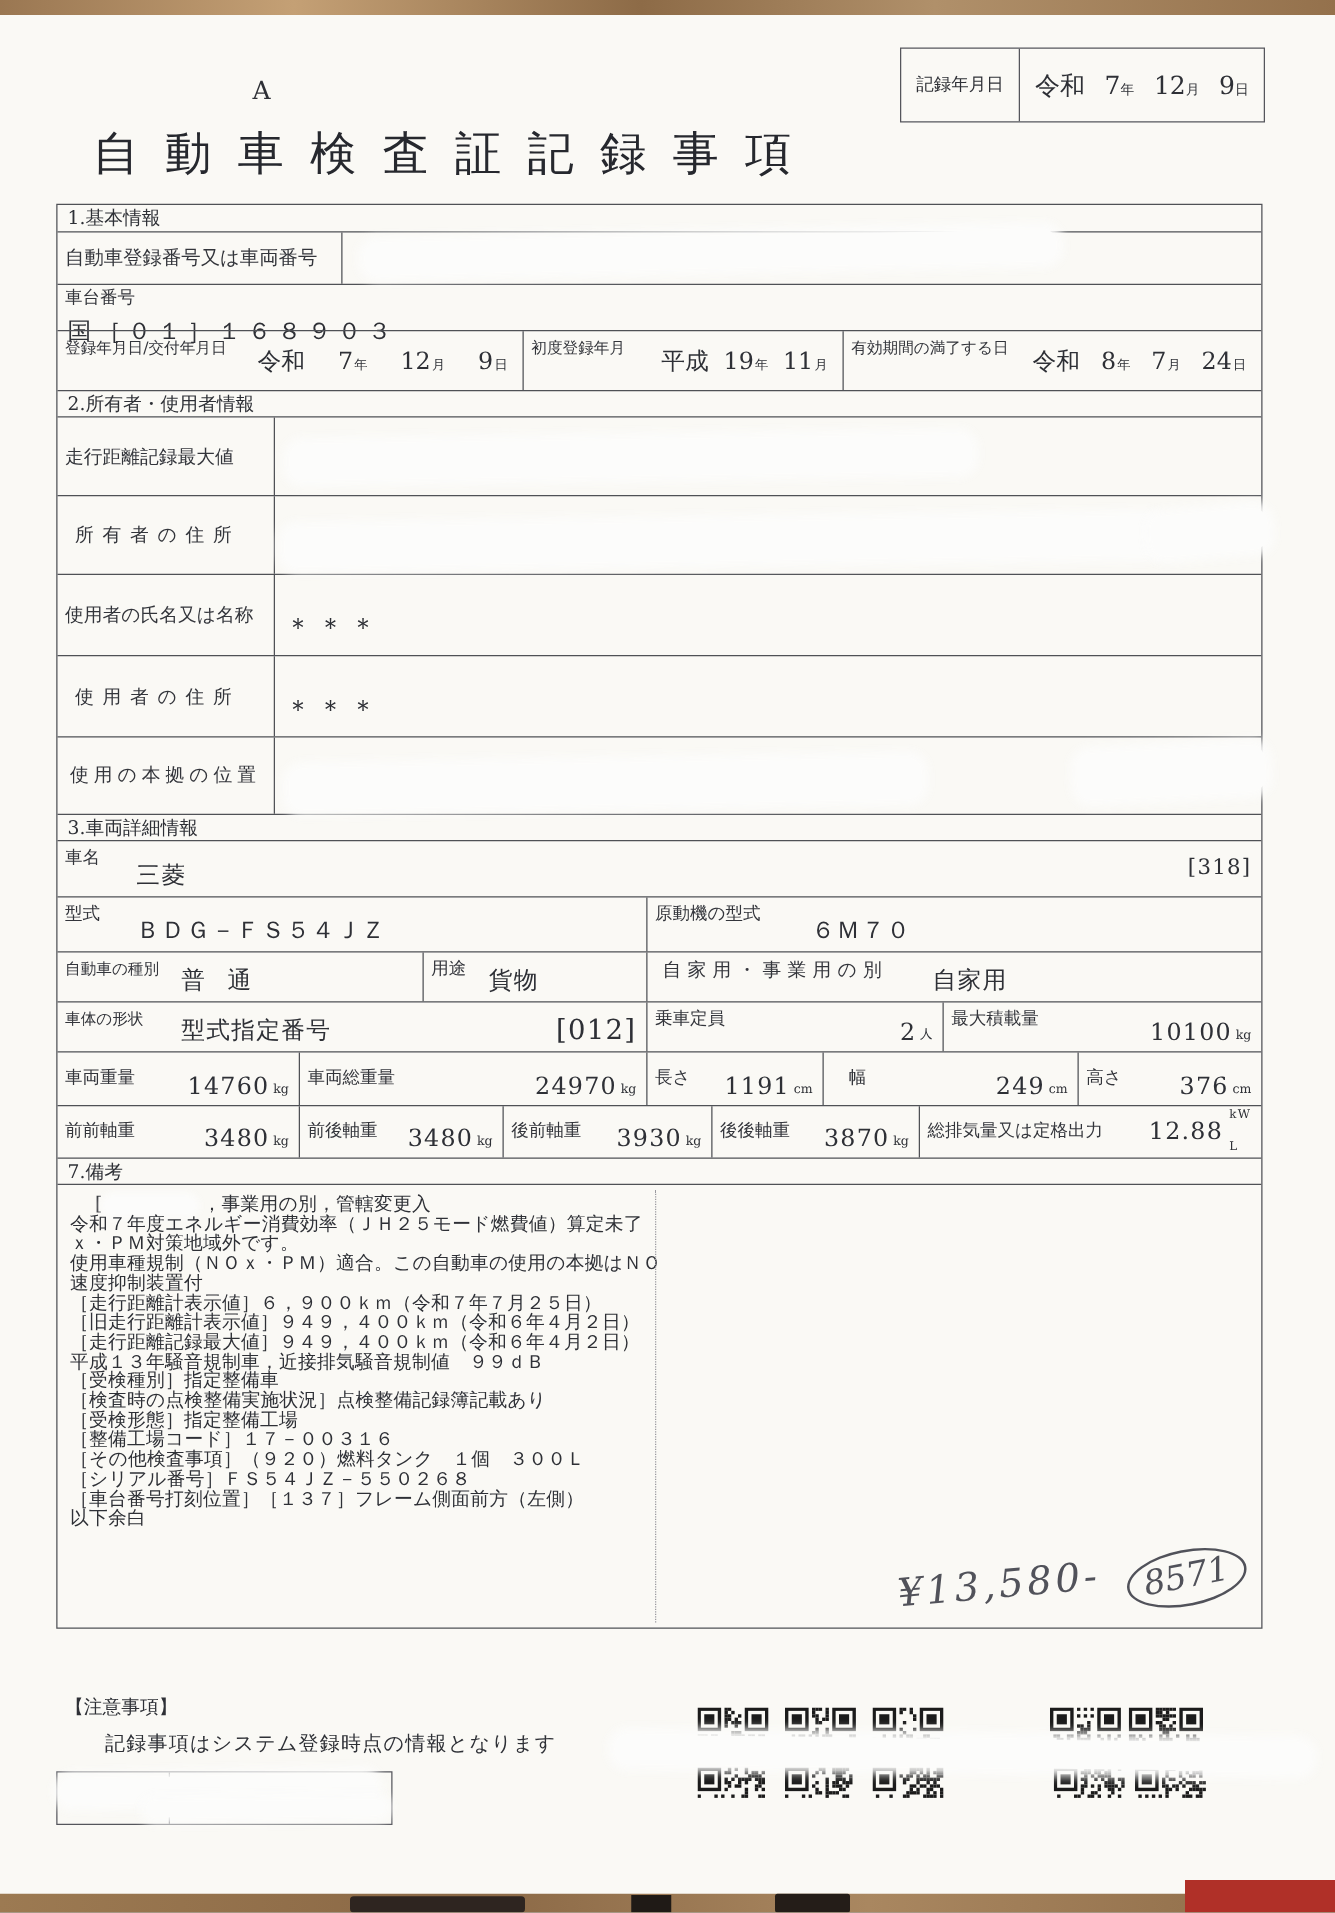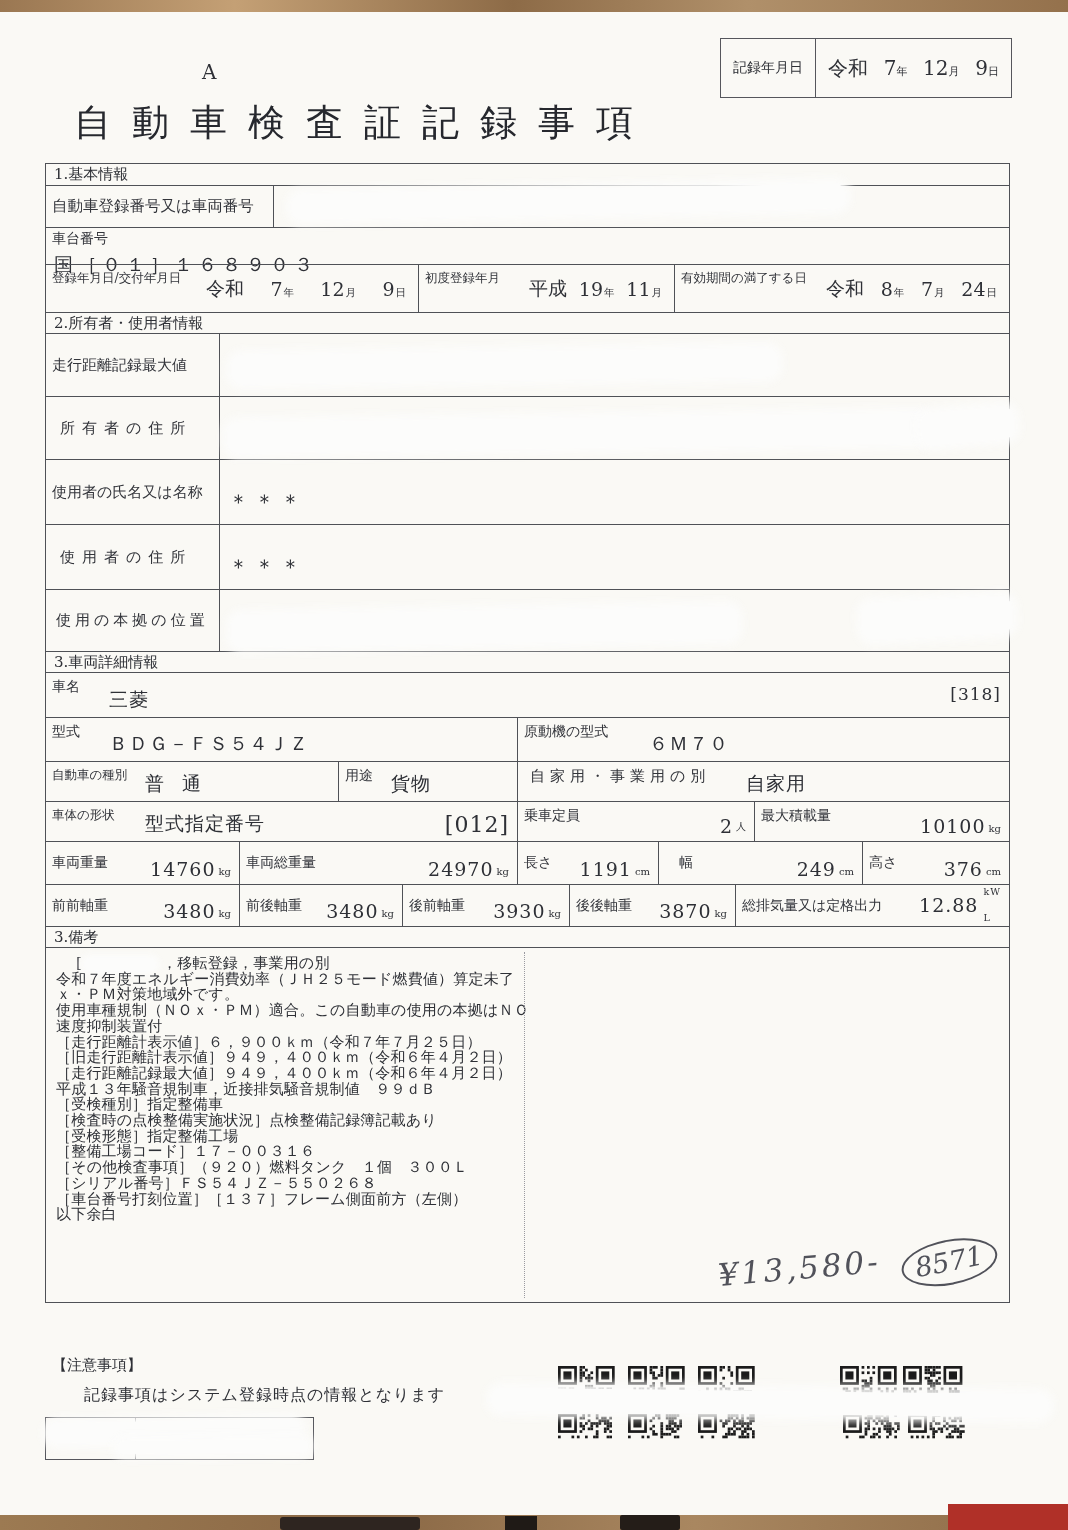--- a/index.html
+++ b/index.html
@@ -240,26 +240,26 @@
       <div class="c val r" style="flex:1;border-left:none;align-items:center;">
         <span>12.88</span>
         <span class="unit2">
             <i style="font-style:normal;">kW</i>
             <i style="font-style:normal;">L</i>
           </span>
       </div>
     </div>
 
 
-    <div class="row sec">3.備考</div>
+    <div class="row sec">7.備考</div>
 
     <div class="row" style="height:355px;">
       <div class="c nb remarks-cell">
         <div class="rtext">
-          <div class="rl indent"><span>[</span><span class="wipe-inline"></span><span>，移転登録，事業用の別</span></div>
+          <div class="rl indent"><span>[</span><span class="wipe-inline"></span><span>，事業用の別，管轄変更入</span></div>
           <div class="rl">令和７年度エネルギー消費効率（ＪＨ２５モード燃費値）算定未了</div>
           <div class="rl">ｘ・ＰＭ対策地域外です。</div>
           <div class="rl">使用車種規制（ＮＯｘ・ＰＭ）適合。この自動車の使用の本拠はＮＯ</div>
           <div class="rl">速度抑制装置付</div>
           <div class="rl">［走行距離計表示値］６，９００ｋｍ（令和７年７月２５日）</div>
           <div class="rl">［旧走行距離計表示値］９４９，４００ｋｍ（令和６年４月２日）</div>
           <div class="rl">［走行距離記録最大値］９４９，４００ｋｍ（令和６年４月２日）</div>
           <div class="rl">平成１３年騒音規制車，近接排気騒音規制値　９９ｄＢ</div>
           <div class="rl">［受検種別］指定整備車</div>
           <div class="rl">［検査時の点検整備実施状況］点検整備記録簿記載あり</div>

